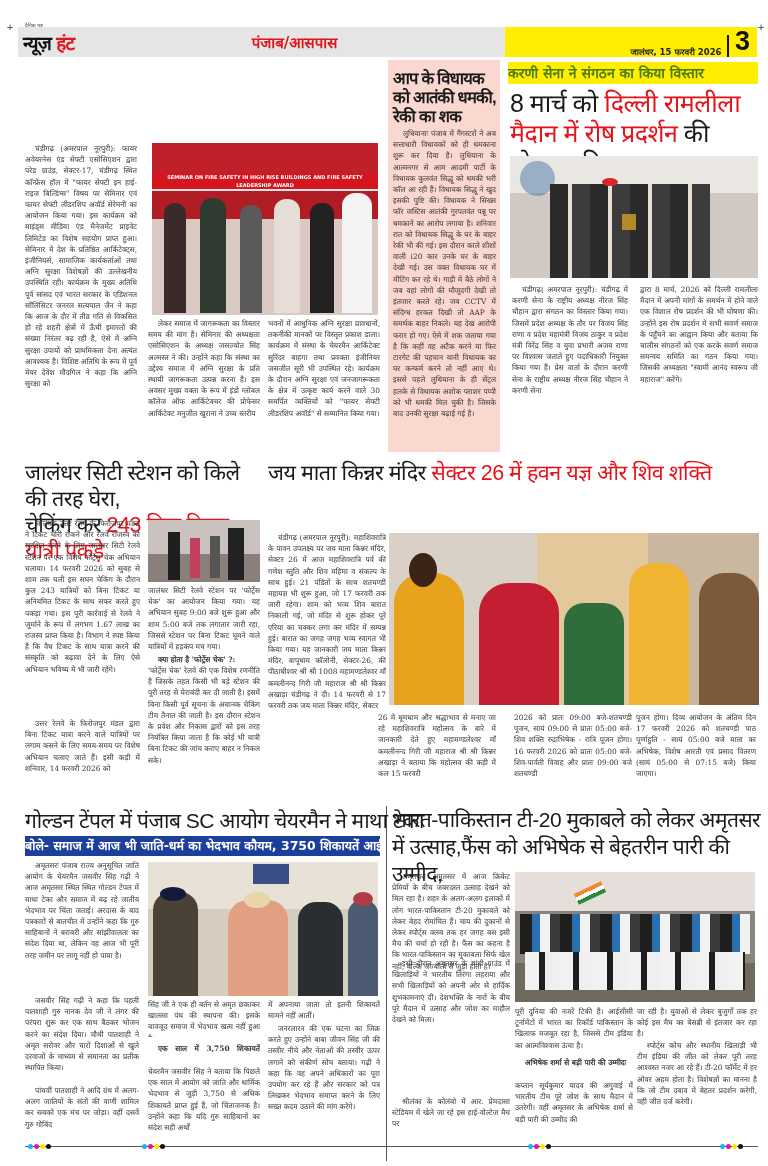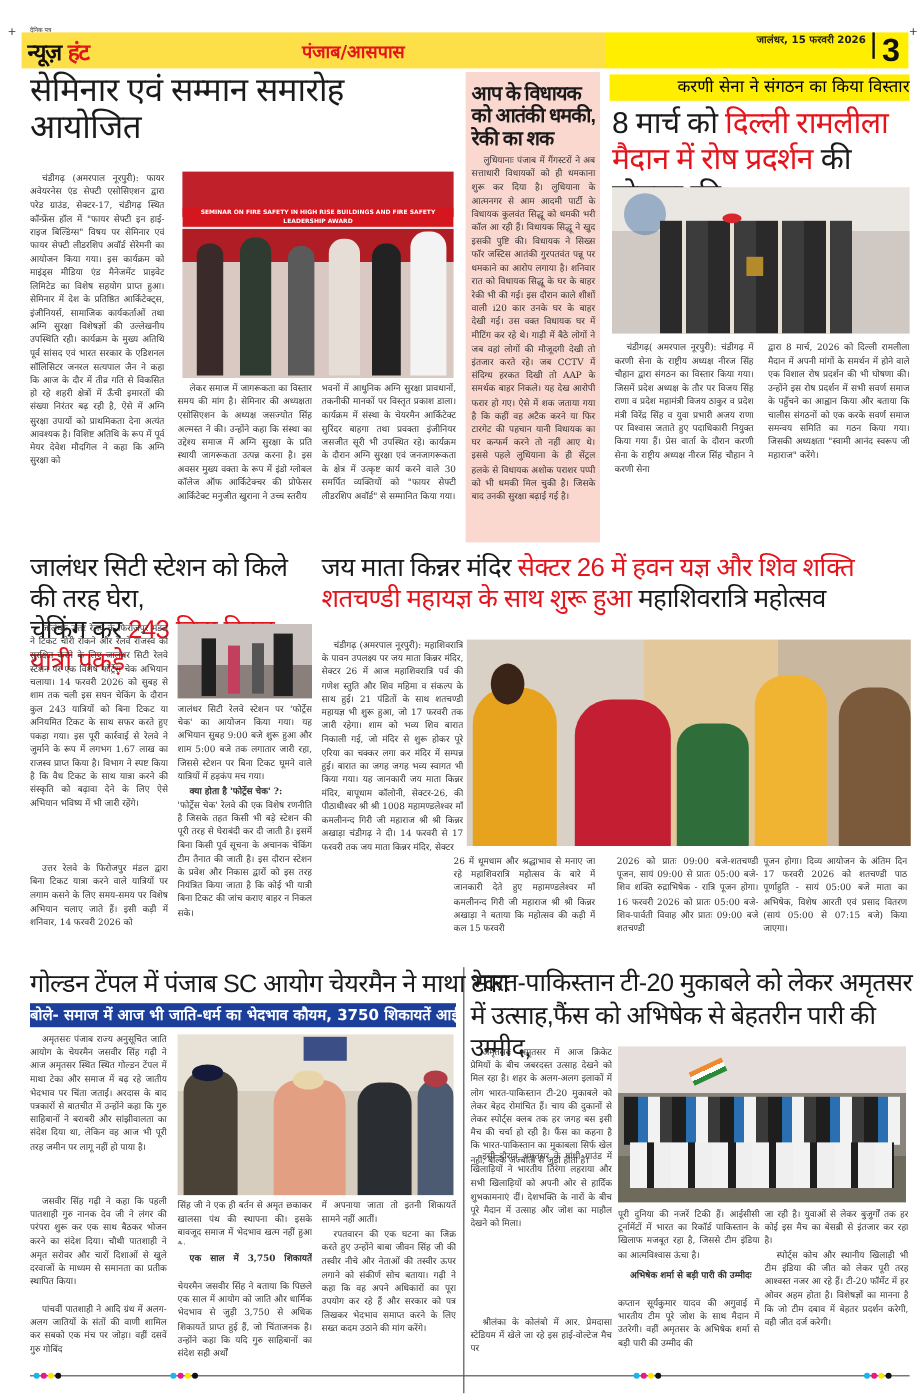--- a/index.html
+++ b/index.html
@@ -1,34 +1,34 @@
 <!DOCTYPE html>
 <html><head>
 <meta charset="utf-8">
 <style>
 *{box-sizing:border-box;margin:0;padding:0}
 html,body{width:768px;height:1166px;background:#fff;overflow:hidden}
 body{position:relative;font-family:"DejaVu Sans","Liberation Sans",sans-serif;color:#222}
 .abs{position:absolute}
 .reg{font-size:9px;color:#333;width:10px;text-align:center;line-height:10px}
-.masthead{left:18px;top:27px;width:487px;height:30px;background:#fde047;display:flex;align-items:center}
+.masthead{left:18px;top:27px;width:487px;height:30px;background:#e5e5e5;display:flex;align-items:center}
 .logo{font-family:"DejaVu Sans",sans-serif;font-weight:bold;font-size:19px;margin-left:5px;letter-spacing:-1px;position:relative;top:1px}
 .logo .a{color:#111}.logo .b{color:#e3141b}
 .logo small{position:absolute;top:-8px;left:2px;font-size:5px;font-weight:normal;color:#333;letter-spacing:0}
 .section{position:absolute;left:0;width:100%;text-align:center;color:#e3141b;font-weight:bold;font-size:15px;top:5px}
-.dateblk{left:505px;top:27px;width:252px;height:30px;background:#ffee00;display:flex;align-items:flex-start;justify-content:flex-end}
+.dateblk{left:505px;top:27px;width:252px;height:30px;background:#ffee00;display:flex;align-items:flex-end;justify-content:flex-end}
 .date{font-size:8.5px;color:#222;margin-right:6px;font-weight:bold}
 .vsep{width:1.5px;height:22px;background:#111;margin-right:6px}
 .pageno{font-size:27px;font-weight:bold;color:#111;margin-right:7px;font-family:"Liberation Sans",sans-serif}
 .hl{font-family:"Liberation Sans Narrow","Liberation Sans",sans-serif;color:#1a1a1a;line-height:1.12;letter-spacing:-.5px}
 .red{color:#e3141b}
 .body{font-family:"DejaVu Serif","Liberation Serif",serif;font-size:7.4px;line-height:11.2px;color:#333;text-align:justify;text-indent:10px;overflow:hidden}
 .photo{overflow:hidden}
 .pink{background:#fad8d0}
-.yellowbar{background:#ffee00;text-align:right;color:#000000;font-weight:normal}
+.yellowbar{background:#ffee00;text-align:left;color:#4d7c0f;font-weight:bold}
 .bluebar{background:#1d3f9c;color:#fff;text-align:right;font-weight:bold}
 .rule{background:#555}
 .cmyk{display:flex;gap:1px}
 .cmyk span{width:5px;height:5px;border-radius:50%}
 </style>
 </head>
 <body>
 
 <div class="abs reg" style="left:5px;top:22px">+</div>
 <div class="abs reg" style="left:756px;top:22px">+</div>
@@ -40,21 +40,20 @@
   </div>
   <div class="section" style="width:487px;left:0;padding-left:66px">पंजाब/आसपास</div>
 </div>
 <div class="abs dateblk">
   <span class="date">जालंधर, 15 फरवरी 2026</span>
   <span class="vsep"></span>
   <span class="pageno">3</span>
 </div>
 
 <div class="abs hl" style="left:25px;top:60px;width:360px;font-size:27.5px;">
-  <div>सेमिनार एवं सम्मान समारोह आयोजित</div>
 </div>
 <div class="abs body" style="left:25px;top:143px;width:112px;height:314px">चंडीगढ़ (अमरपाल नूरपुरी): फायर अवेयरनेस एंड सेफ्टी एसोसिएशन द्वारा परेड ग्राउंड, सेक्टर-17, चंडीगढ़ स्थित कॉन्फ्रेंस हॉल में "फायर सेफ्टी इन हाई-राइज बिल्डिंग्स" विषय पर सेमिनार एवं फायर सेफ्टी लीडरशिप अवॉर्ड सेरेमनी का आयोजन किया गया। इस कार्यक्रम को माइंड्स मीडिया एंड मैनेजमेंट प्राइवेट लिमिटेड का विशेष सहयोग प्राप्त हुआ। सेमिनार में देश के प्रतिष्ठित आर्किटेक्ट्स, इंजीनियर्स, सामाजिक कार्यकर्ताओं तथा अग्नि सुरक्षा विशेषज्ञों की उल्लेखनीय उपस्थिति रही। कार्यक्रम के मुख्य अतिथि पूर्व सांसद एवं भारत सरकार के एडिशनल सॉलिसिटर जनरल सत्यपाल जैन ने कहा कि आज के दौर में तीव्र गति से विकसित हो रहे शहरी क्षेत्रों में ऊँची इमारतों की संख्या निरंतर बढ़ रही है, ऐसे में अग्नि सुरक्षा उपायों को प्राथमिकता देना अत्यंत आवश्यक है। विशिष्ट अतिथि के रूप में पूर्व मेयर देवेश मौदगिल ने कहा कि अग्नि सुरक्षा को</div>
 <div class="abs photo" style="left:152px;top:143px;width:226px;height:172px;background:linear-gradient(180deg,#c0202a 0 22%,#e9e4e4 22% 28%,#b01d24 28% 44%,#d9c9c2 44% 100%)">
   <div style="position:absolute;left:0;top:30px;width:100%;height:16px;background:#d5161f;color:#fff;font-size:5px;font-weight:bold;text-align:center;line-height:8px">SEMINAR ON FIRE SAFETY IN HIGH RISE BUILDINGS AND FIRE SAFETY LEADERSHIP AWARD</div>
   <div style="position:absolute;left:12px;top:60px;width:22px;height:110px;background:#3a2a2a;border-radius:10px 10px 0 0"></div>
   <div style="position:absolute;left:48px;top:55px;width:26px;height:115px;background:#2f3a30;border-radius:12px 12px 0 0"></div>
   <div style="position:absolute;left:88px;top:62px;width:22px;height:108px;background:#5a5a5a;border-radius:10px 10px 0 0"></div>
   <div style="position:absolute;left:122px;top:56px;width:26px;height:114px;background:#e6ded6;border-radius:12px 12px 0 0"></div>
   <div style="position:absolute;left:158px;top:60px;width:24px;height:110px;background:#222;border-radius:11px 11px 0 0"></div>
   <div style="position:absolute;left:190px;top:50px;width:30px;height:120px;background:#f3f3f3;border-radius:13px 13px 0 0"></div>
@@ -94,21 +93,20 @@
   <div style="position:absolute;left:42px;top:18px;width:10px;height:40px;background:#c2405e"></div>
   <div style="position:absolute;left:62px;top:16px;width:10px;height:42px;background:#555"></div>
   <div style="position:absolute;left:80px;top:8px;width:16px;height:52px;background:#222"></div>
 </div>
 <div class="abs body" style="left:148px;top:585px;width:112px;height:68px;text-indent:0">जालंधर सिटी रेलवे स्टेशन पर 'फोर्ट्रेस चेक' का आयोजन किया गया। यह अभियान सुबह 9:00 बजे शुरू हुआ और शाम 5:00 बजे तक लगातार जारी रहा, जिससे स्टेशन पर बिना टिकट घूमने वाले यात्रियों में हड़कंप मच गया।</div>
 <div class="abs body" style="left:148px;top:654px;width:112px;height:12px;font-weight:bold">क्या होता है 'फोर्ट्रेस चेक' ?:</div>
 <div class="abs body" style="left:148px;top:665px;width:112px;height:136px;text-indent:0">'फोर्ट्रेस चेक' रेलवे की एक विशेष रणनीति है जिसके तहत किसी भी बड़े स्टेशन की पूरी तरह से घेराबंदी कर दी जाती है। इसमें बिना किसी पूर्व सूचना के अचानक चेकिंग टीम तैनात की जाती है। इस दौरान स्टेशन के प्रवेश और निकास द्वारों को इस तरह नियंत्रित किया जाता है कि कोई भी यात्री बिना टिकट की जांच कराए बाहर न निकल सके।</div>
 
 <div class="abs hl" style="left:268px;top:460px;width:495px;font-size:21.5px;line-height:26px">
   <div><span>जय माता किन्नर मंदिर</span> <span class="red">सेक्टर 26 में हवन यज्ञ और शिव शक्ति</span></div>
-  <div><span class="red">शतचण्डी महायज्ञ के साथ शुरू हुआ</span> <span>महाशिवरात्रि महोत्सव</span></div>
 </div>
 <div class="abs body" style="left:268px;top:532px;width:118px;height:268px">चंडीगढ़ (अमरपाल नूरपुरी): महाशिवरात्रि के पावन उपलक्ष्य पर जय माता किन्नर मंदिर, सेक्टर 26 में आज महाशिवरात्रि पर्व की गणेश स्तुति और शिव महिमा व संकल्प के साथ हुई। 21 पंडितों के साथ शतचण्डी महायज्ञ भी शुरू हुआ, जो 17 फरवरी तक जारी रहेगा। शाम को भव्य शिव बारात निकाली गई, जो मंदिर से शुरू होकर पूरे एरिया का चक्कर लगा कर मंदिर में सम्पन्न हुई। बारात का जगह जगह भव्य स्वागत भी किया गया। यह जानकारी जय माता किन्नर मंदिर, बापूधाम कॉलोनी, सेक्टर-26, की पीठाधीश्वर श्री श्री 1008 महामण्डलेश्वर माँ कमलीनन्द गिरी जी महाराज श्री श्री किन्नर अखाड़ा चंडीगढ़ ने दी। 14 फरवरी से 17 फरवरी तक जय माता किन्नर मंदिर, सेक्टर</div>
 <div class="abs photo" style="left:389px;top:533px;width:370px;height:172px;background:linear-gradient(90deg,#d9d0c6 0 40%,#e2c89a 40% 70%,#c9b7a0 70% 100%)">
   <div style="position:absolute;left:5px;top:40px;width:70px;height:132px;background:#e7a21e;border-radius:30px 30px 0 0"></div>
   <div style="position:absolute;left:20px;top:20px;width:28px;height:34px;background:#3a2418;border-radius:50%"></div>
   <div style="position:absolute;left:90px;top:50px;width:80px;height:122px;background:#c41e32;border-radius:30px 30px 0 0"></div>
   <div style="position:absolute;left:175px;top:70px;width:60px;height:102px;background:#2f6d3a;border-radius:20px 20px 0 0"></div>
   <div style="position:absolute;left:240px;top:30px;width:60px;height:142px;background:#f0b432;border-radius:25px 25px 0 0"></div>
   <div style="position:absolute;left:310px;top:40px;width:60px;height:132px;background:#7a5a3a;border-radius:25px 25px 0 0"></div>
 </div>
@@ -130,21 +128,21 @@
   <div style="position:absolute;left:80px;top:38px;width:60px;height:96px;background:#e39f82;border-radius:20px 20px 0 0"></div>
   <div style="position:absolute;left:96px;top:30px;width:26px;height:16px;background:#e8d6a8;border-radius:50%"></div>
   <div style="position:absolute;left:150px;top:40px;width:45px;height:94px;background:#2a2e33;border-radius:18px 18px 0 0"></div>
   <div style="position:absolute;left:200px;top:38px;width:30px;height:96px;background:#4c5a72;border-radius:14px 14px 0 0"></div>
   <div style="position:absolute;left:205px;top:30px;width:20px;height:14px;background:#b23c45;border-radius:50%"></div>
 </div>
 <div class="abs body" style="left:148px;top:999px;width:112px;height:38px;text-indent:0">सिंह जी ने एक ही बर्तन से अमृत छकाकर खालसा पंथ की स्थापना की। इसके बावजूद समाज में भेदभाव खत्म नहीं हुआ है।</div>
 <div class="abs body" style="left:148px;top:1043px;width:112px;height:12px;font-weight:bold">एक साल में 3,750 शिकायतें चिंताजनकः</div>
 <div class="abs body" style="left:148px;top:1066px;width:112px;height:80px;text-indent:0">चेयरमैन जसवीर सिंह ने बताया कि पिछले एक साल में आयोग को जाति और धार्मिक भेदभाव से जुड़ी 3,750 से अधिक शिकायतें प्राप्त हुई हैं, जो चिंताजनक है। उन्होंने कहा कि यदि गुरु साहिबानों का संदेश सही अर्थों</div>
 <div class="abs body" style="left:268px;top:999px;width:112px;height:24px;text-indent:0">में अपनाया जाता तो इतनी शिकायतें सामने नहीं आतीं।</div>
-<div class="abs body" style="left:268px;top:1023px;width:112px;height:110px">रपतवारन की एक घटना का जिक्र करते हुए उन्होंने बाबा जीवन सिंह जी की तस्वीर नीचे और नेताओं की तस्वीर ऊपर लगाने को संकीर्ण सोच बताया। गढ़ी ने कहा कि वह अपने अधिकारों का पूरा उपयोग कर रहे हैं और सरकार को पत्र लिखकर भेदभाव समाप्त करने के लिए सख्त कदम उठाने की मांग करेंगे।</div>
+<div class="abs body" style="left:268px;top:1023px;width:112px;height:110px">जनरलारन की एक घटना का जिक्र करते हुए उन्होंने बाबा जीवन सिंह जी की तस्वीर नीचे और नेताओं की तस्वीर ऊपर लगाने को संकीर्ण सोच बताया। गढ़ी ने कहा कि वह अपने अधिकारों का पूरा उपयोग कर रहे हैं और सरकार को पत्र लिखकर भेदभाव समाप्त करने के लिए सख्त कदम उठाने की मांग करेंगे।</div>
 
 <div class="abs hl" style="left:392px;top:806px;width:370px;font-size:21px;line-height:27px">
   <div>भारत-पाकिस्तान टी-20 मुकाबले को लेकर अमृतसर</div>
   <div>में उत्साह,फैंस को अभिषेक से बेहतरीन पारी की उम्मीद,</div>
 </div>
 <div class="abs body" style="left:392px;top:871px;width:118px;height:135px">अमृतसरः अमृतसर में आज क्रिकेट प्रेमियों के बीच जबरदस्त उत्साह देखने को मिल रहा है। शहर के अलग-अलग इलाकों में लोग भारत-पाकिस्तान टी-20 मुकाबले को लेकर बेहद रोमांचित हैं। चाय की दुकानों से लेकर स्पोर्ट्स क्लब तक हर जगह बस इसी मैच की चर्चा हो रही है। फैंस का कहना है कि भारत-पाकिस्तान का मुकाबला सिर्फ खेल नहीं, बल्कि जज्बातों से जुड़ा होता है।</div>
 <div class="abs body" style="left:392px;top:958px;width:118px;height:90px">इसी दौरान अमृतसर के गांधी ग्राउंड में खिलाड़ियों ने भारतीय तिरंगा लहराया और सभी खिलाड़ियों को अपनी ओर से हार्दिक शुभकामनाएं दीं। देशभक्ति के नारों के बीच पूरे मैदान में उत्साह और जोश का माहौल देखने को मिला।</div>
 <div class="abs body" style="left:392px;top:1096px;width:118px;height:50px">श्रीलंका के कोलंबो में आर. प्रेमदासा स्टेडियम में खेले जा रहे इस हाई-वोल्टेज मैच पर</div>
 <div class="abs photo" style="left:515px;top:872px;width:240px;height:130px;background:linear-gradient(180deg,#e5dedb 0 30%,#8a857c 30% 70%,#6e6b5c 70% 100%)">
   <div style="position:absolute;left:60px;top:15px;width:30px;height:12px;background:linear-gradient(180deg,#f08a2c 0 33%,#fff 33% 66%,#2b8a3a 66%);transform:rotate(-25deg)"></div>

